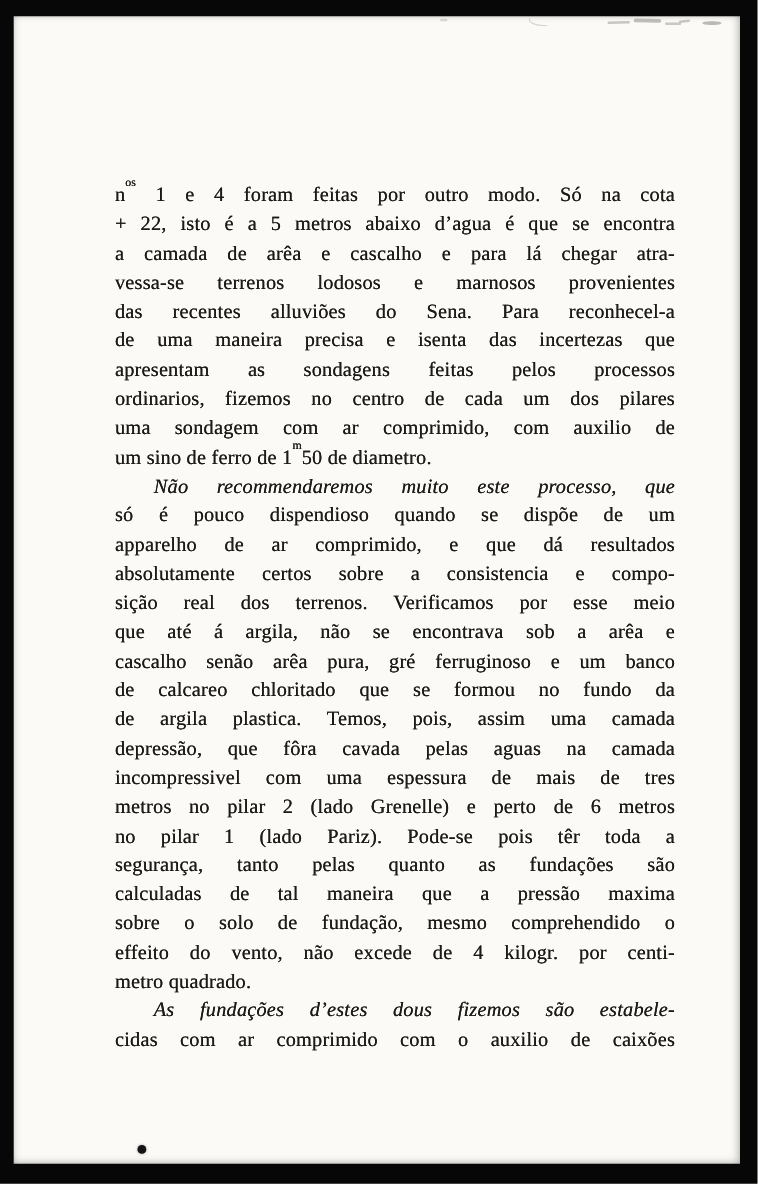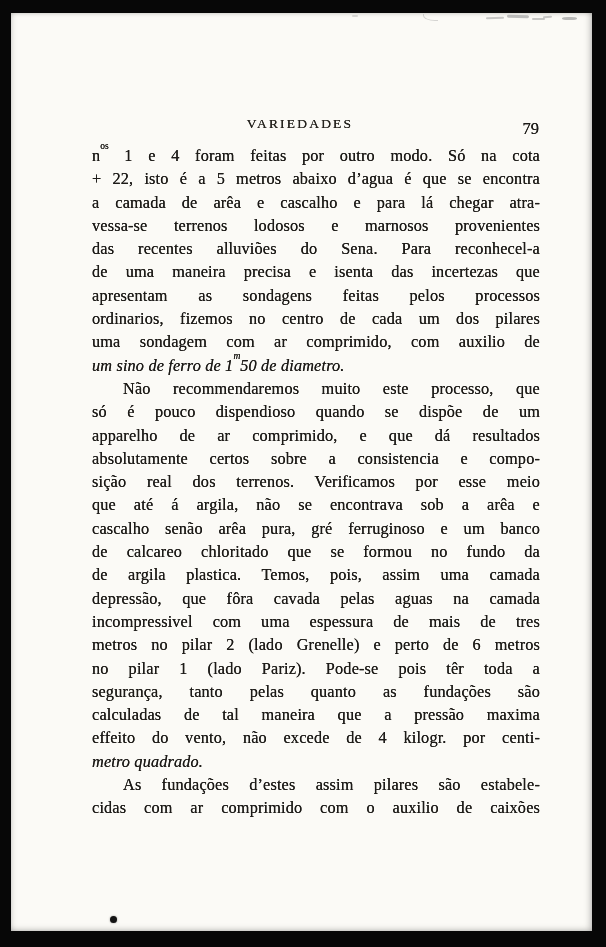--- a/index.html
+++ b/index.html
@@ -47,22 +47,22 @@
     font-size:16.3px;line-height:23.3px;
     color:var(--ink);
     letter-spacing:.15px;
     text-shadow:0 0 .5px currentColor;
   }
   .line{
     text-align:justify;
     text-align-last:justify;
     height:23.3px;overflow:hidden;
   }
-  .line.lastline{text-align-last:left;font-style:italic;}
-  .line.indent{text-indent:31px;}
+  .line.lastline{text-align-last:left;}
+  .line.indent{text-indent:31px;font-style:italic;}
   .text-body sup{
     font-size:9.5px;line-height:0;letter-spacing:0;
     position:relative;top:-5.5px;
   }
   
   .ink-dot{
     position:absolute;left:99px;top:903px;
     width:7px;height:7px;border-radius:50%;
     background:#141414;
     box-shadow:0 0 2px rgba(20,20,20,.45);
@@ -87,24 +87,20 @@
   <div>
     <i class="sm sm1"></i>
     <i class="sm sm2"></i>
     <i class="sm sm3"></i>
     <i class="sm sm4"></i>
     <i class="sm sm5"></i>
     <i class="sm sm6"></i>
     <i class="sm sm7"></i>
   </div>
 
-  <header class="running-head">
-    <span class="head-title">VARIEDADES</span>
-    <span class="page-number">79</span>
-  </header>
 
   <main class="text-body">
       <div class="line"><span>n</span><sup>os</sup><span> 1 e 4 foram feitas por outro modo. Só na cota</span></div>
       <div class="line"><span>+ 22, isto é a 5 metros abaixo d’agua é que se encontra</span></div>
       <div class="line"><span>a camada de arêa e cascalho e para lá chegar atra-</span></div>
       <div class="line"><span>vessa-se terrenos lodosos e marnosos provenientes</span></div>
       <div class="line"><span>das recentes alluviões do Sena. Para reconhecel-a</span></div>
       <div class="line"><span>de uma maneira precisa e isenta das incertezas que</span></div>
       <div class="line"><span>apresentam as sondagens feitas pelos processos</span></div>
       <div class="line"><span>ordinarios, fizemos no centro de cada um dos pilares</span></div>
@@ -118,21 +114,22 @@
       <div class="line"><span>que até á argila, não se encontrava sob a arêa e</span></div>
       <div class="line"><span>cascalho senão arêa pura, gré ferruginoso e um banco</span></div>
       <div class="line"><span>de calcareo chloritado que se formou no fundo da</span></div>
       <div class="line"><span>de argila plastica. Temos, pois, assim uma camada</span></div>
       <div class="line"><span>depressão, que fôra cavada pelas aguas na camada</span></div>
       <div class="line"><span>incompressivel com uma espessura de mais de tres</span></div>
       <div class="line"><span>metros no pilar 2 (lado Grenelle) e perto de 6 metros</span></div>
       <div class="line"><span>no pilar 1 (lado Pariz). Pode-se pois têr toda a</span></div>
       <div class="line"><span>segurança, tanto pelas quanto as fundações são</span></div>
       <div class="line"><span>calculadas de tal maneira que a pressão maxima</span></div>
+      <div class="line"><span>sobre o solo de fundação, mesmo comprehendido o</span></div>
       <div class="line"><span>effeito do vento, não excede de 4 kilogr. por centi-</span></div>
       <div class="line lastline"><span>metro quadrado.</span></div>
-      <div class="line indent"><span>As fundações d’estes assim pilares são estabele-</span></div>
+      <div class="line indent"><span>As fundações d’estes dous fizemos são estabele-</span></div>
       <div class="line"><span>cidas com ar comprimido com o auxilio de caixões</span></div>
     </main>
 
   <span class="ink-dot"></span>
 
 </div>
 
 </body></html>

